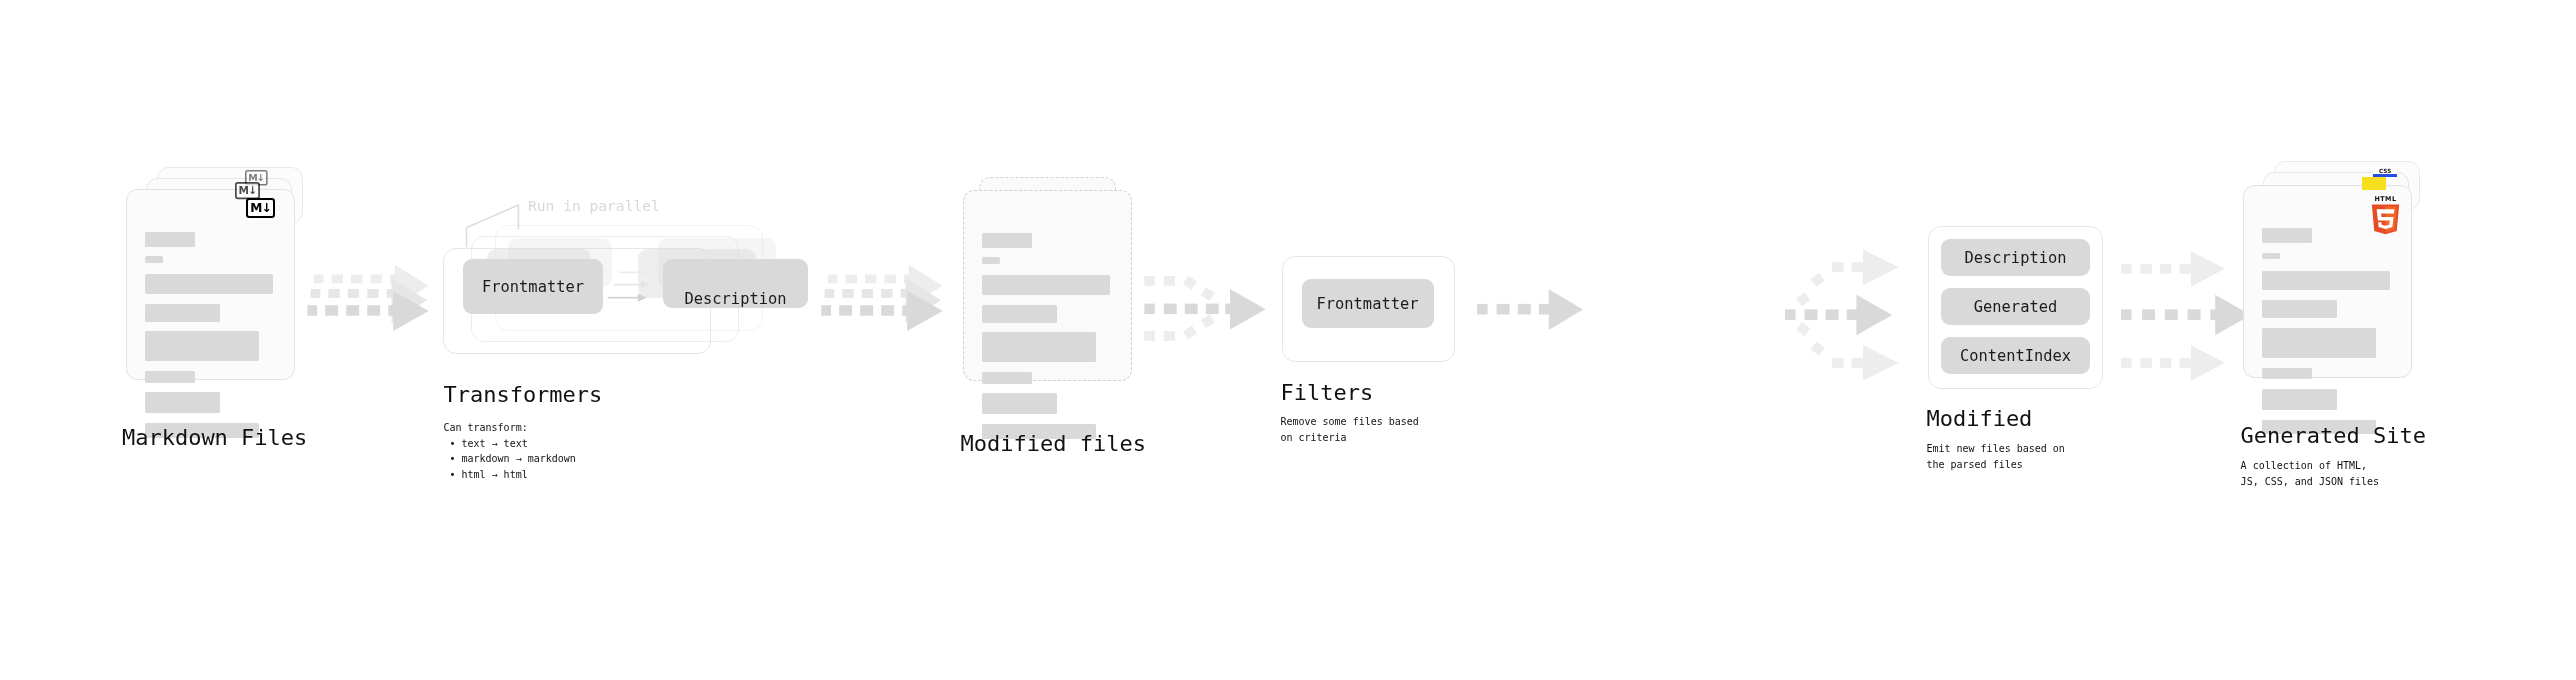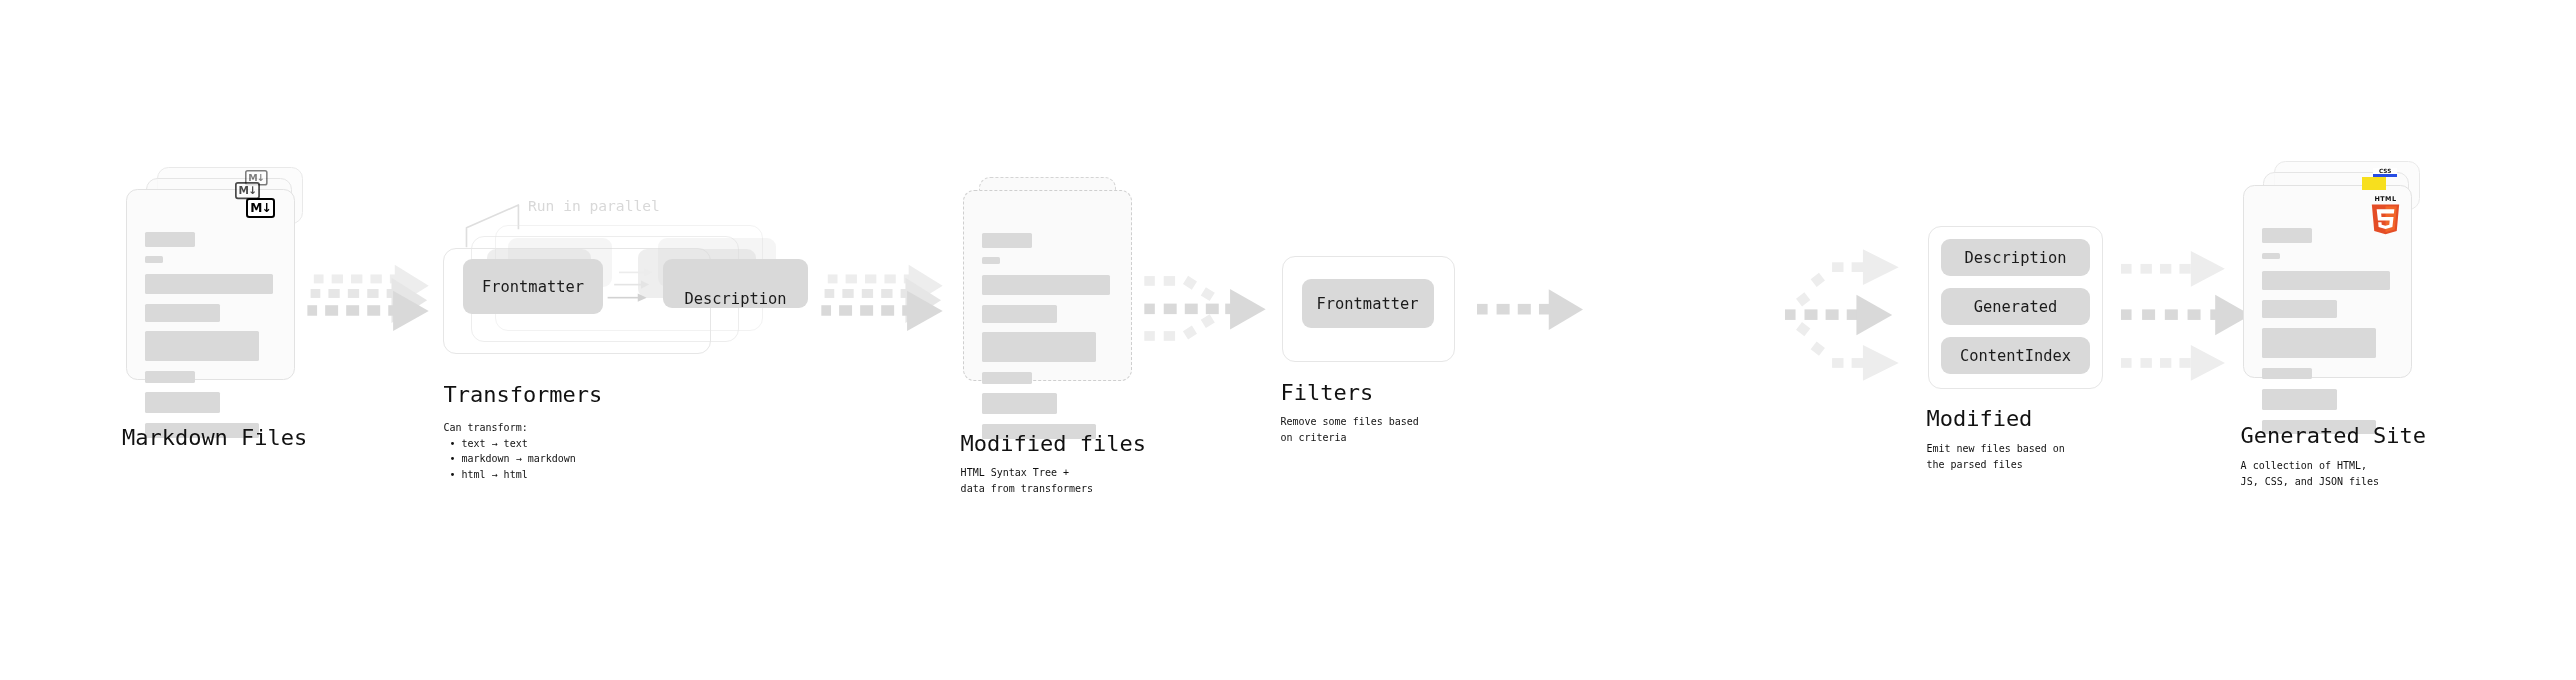--- a/index.html
+++ b/index.html
@@ -261,22 +261,20 @@
           <div class="ln" style="width:128px;height:19.5px;"></div>
           <div class="ln" style="width:75px;height:18px;"></div>
           <div class="ln" style="width:114px;height:30px;"></div>
           <div class="ln" style="width:50px;height:11.4px;"></div>
           <div class="ln" style="width:75px;height:21px;"></div>
           <div class="ln" style="width:114px;height:14.6px;"></div>
         </div>
       </div>
     </div>
     <div class="title" style="left:-2.4px; top:254px;">Modified files</div>
-    <div class="subtitle" style="left:-2.4px; top:288px;">HTML Syntax Tree +
-data from transformers</div>
   </div>
 
   <svg class="ovl" style="left:1144px; top:268px;" width="122" height="89" viewBox="0 0 150 110">
     <g fill="#ededed">
       <rect x="0" y="10" width="13" height="12"></rect>
         <rect x="24" y="10" width="14" height="12"></rect>
       <rect x="50" y="12" width="13" height="12" transform="rotate(32 56 18)"></rect>
       <rect x="72" y="26" width="13" height="12" transform="rotate(32 78 32)"></rect>
     </g>
     <g fill="#ededed">

